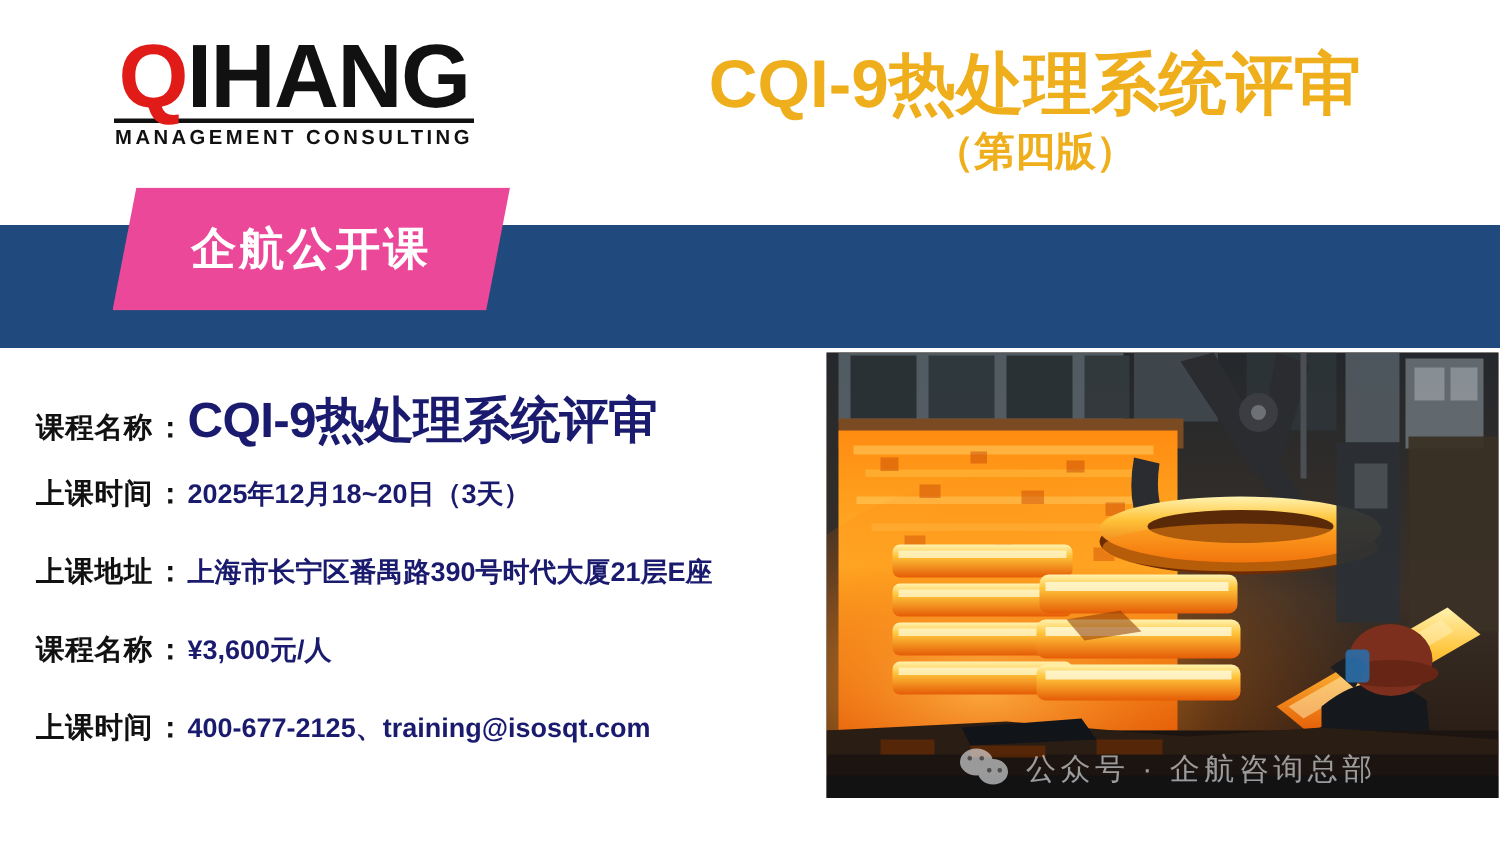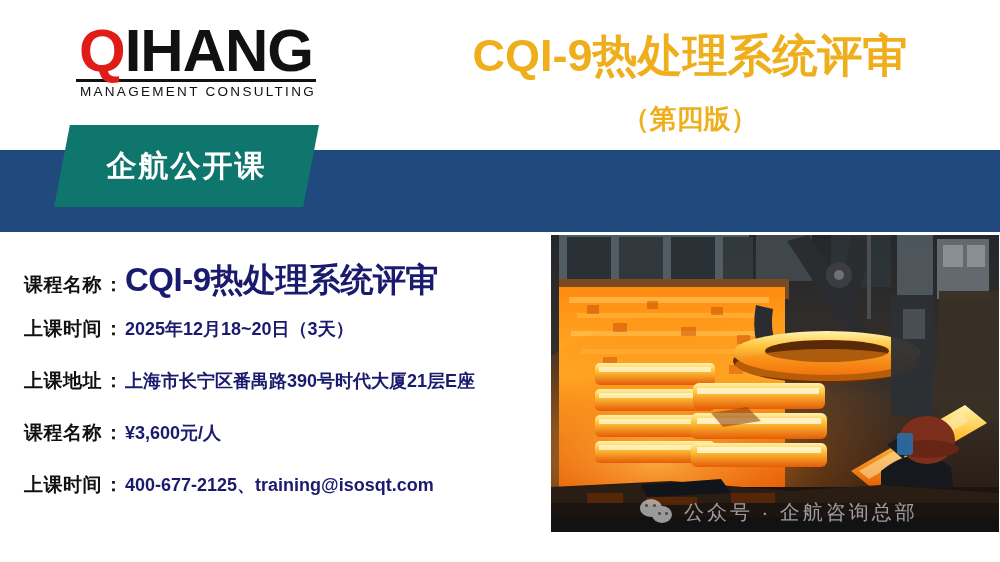--- a/index.html
+++ b/index.html
@@ -42,69 +42,68 @@
   .logo-word .q {
     color: #e01b18;
   }
   .logo-rule {
     height: 3px;
     background: #111111;
     margin: 3px 0 2px 0;
   }
   .logo-sub {
     font-size: 13.5px;
-    font-weight: normal;
+    font-weight: bold;
     letter-spacing: 2.3px;
     color: #111111;
     white-space: nowrap;
-    text-align: right;
   }
 
   .title-main {
     position: absolute;
     left: 400px;
     top: 29px;
     width: 580px;
     text-align: center;
     font-size: 45px;
     line-height: 54px;
     font-weight: bold;
     color: #efaf1c;
     letter-spacing: 0px;
     white-space: nowrap;
   }
   .title-sub {
     position: absolute;
     left: 400px;
-    top: 102px;
+    top: 84px;
     width: 580px;
     text-align: center;
     font-size: 27px;
     line-height: 34px;
     font-weight: bold;
     color: #efaf1c;
     white-space: nowrap;
   }
 
   
   .blue-band {
     position: absolute;
     left: 0;
     top: 150px;
     width: 1000px;
     height: 82px;
     background: #204a7d;
   }
   .orange-tab {
     position: absolute;
-    left: 54px;
+    left: 75px;
     top: 125px;
     width: 265px;
     height: 82px;
-    background: #0f766e;
+    background: #ec4899;
     clip-path: polygon(6% 0%, 100% 0%, 94% 100%, 0% 100%);
     display: flex;
     align-items: center;
     justify-content: center;
   }
   .orange-tab-label {
     color: #ffffff;
     font-size: 30px;
     font-weight: bold;
     letter-spacing: 2px;

